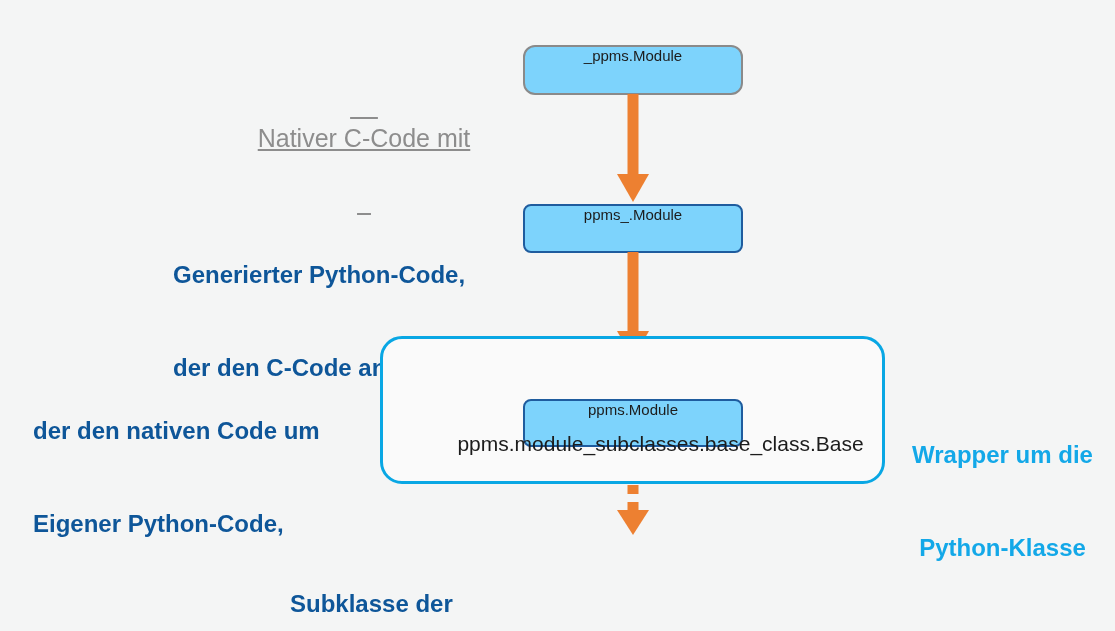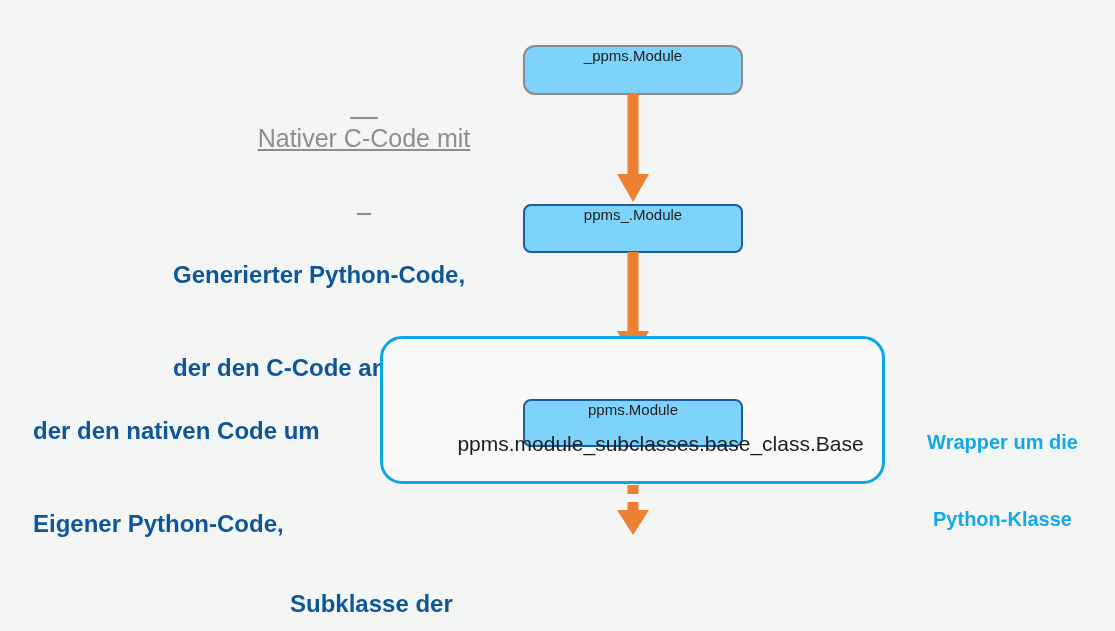--- a/index.html
+++ b/index.html
@@ -29,21 +29,21 @@
     font-size: 25px;
     text-align: center;
   }
   .label-darkblue {
     color: #0e5699;
     font-size: 24px;
     font-weight: bold;
   }
   .label-cyan {
     color: #13a8e8;
-    font-size: 20px;
+    font-size: 24px;
     font-weight: bold;
     text-align: center;
   }
 
   
   .box {
     position: absolute;
     box-sizing: border-box;
     display: flex;
     justify-content: center;

